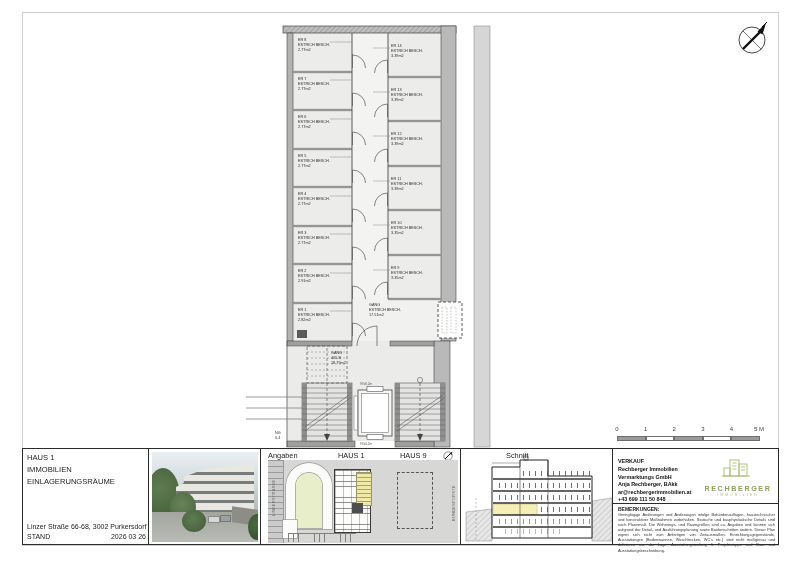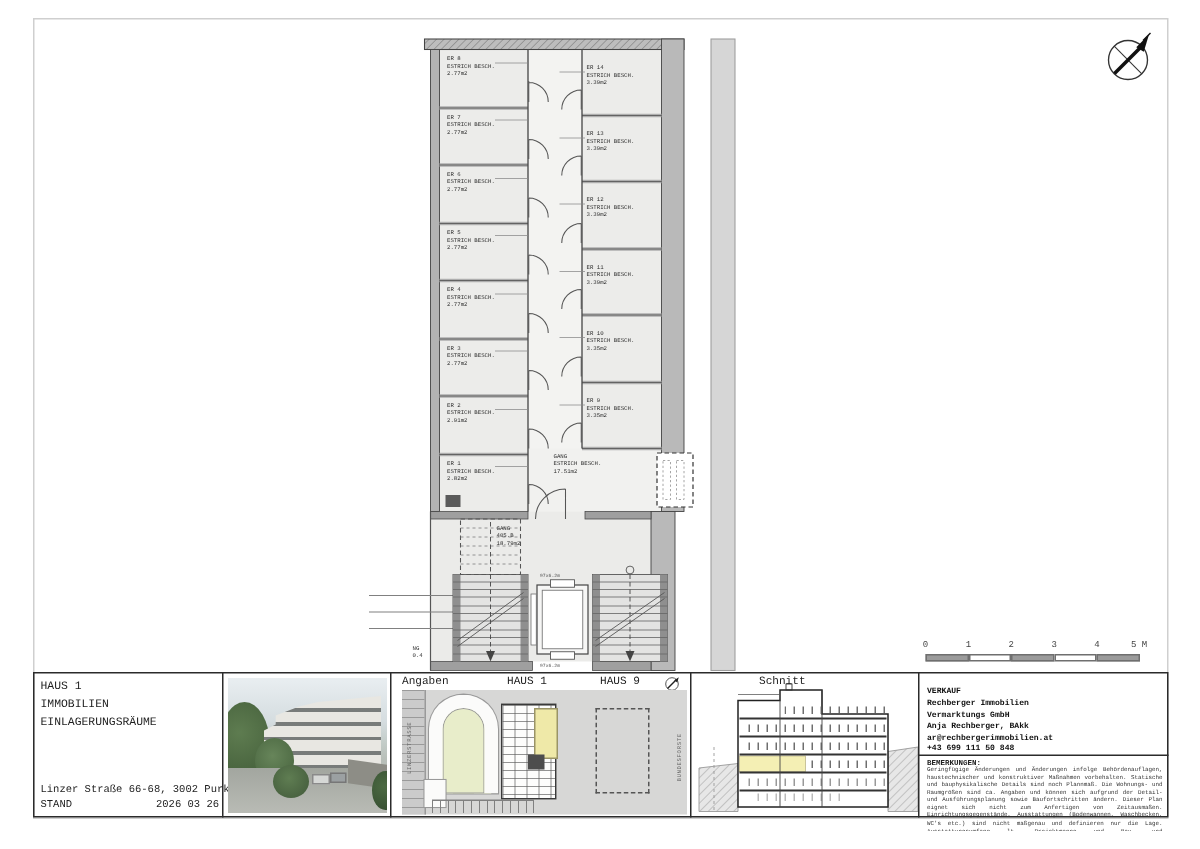--- a/index.html
+++ b/index.html
@@ -1,16 +1,16 @@
 <!DOCTYPE html>
 <html><head>
 <meta charset="utf-8">
 <style>
   html,body{margin:0;padding:0;background:#fff;font-family:"Liberation Sans",sans-serif;}
-  #sheet{position:relative;width:800px;height:554px;background:#ffffff;overflow:hidden;font-family:Liberation Mono, monospace;}
+  #sheet{position:relative;width:800px;height:554px;background:#ffffff;overflow:hidden;}
   .abs{position:absolute;}
   .frame{border:1px solid #cfcfcf;}
   .tbbox{border:1px solid #2b2b2b;box-sizing:border-box;}
   .vdiv{width:0;border-left:1px solid #2b2b2b;}
   .hdiv{height:0;border-top:1px solid #2b2b2b;}
   .rlbl{font-size:3.8px;line-height:1.35;color:#2e2e2e;white-space:nowrap;}
   .tb-title{font-size:7.6px;line-height:1.6;color:#1d1d1d;}
   .tb-addr{font-size:7px;color:#1d1d1d;white-space:nowrap;}
   .panel-lbl{font-size:7.4px;color:#1d1d1d;white-space:nowrap;}
   .verk{font-size:5.4px;line-height:1.38;color:#111;font-weight:bold;white-space:nowrap;}
@@ -404,16 +404,33 @@
   <div class="abs panel-lbl" style="left:466px;top:451px;padding-left:40px;">Schnitt</div>
 
   <div class="abs verk" style="left:618px;top:458px;">
     <div class="hd">VERKAUF</div>
     <div>Rechberger Immobilien</div>
     <div>Vermarktungs GmbH</div>
     <div>Anja Rechberger, BAkk</div>
     <div>ar@rechbergerimmobilien.at</div>
     <div>+43 699 111 50 848</div>
   </div>
+  <div class="abs" style="left:702px;top:456px;width:72px;text-align:center;">
+    <svg width="40" height="24" viewBox="0 0 40 24" style="display:inline-block;">
+      <g fill="none" stroke="#a5bd72" stroke-width="0.9">
+        <rect x="12" y="4" width="9" height="16"></rect>
+        <rect x="21" y="8" width="8" height="12"></rect>
+        <rect x="6" y="12" width="6" height="8"></rect>
+        <line x1="14.5" y1="7" x2="18.5" y2="7"></line>
+          <line x1="14.5" y1="10" x2="18.5" y2="10"></line>
+        <line x1="14.5" y1="13" x2="18.5" y2="13"></line>
+          <line x1="23" y1="11" x2="27" y2="11"></line>
+        <line x1="23" y1="14" x2="27" y2="14"></line>
+          <line x1="4" y1="20" x2="32" y2="20"></line>
+      </g>
+    </svg>
+    <div class="logo-name">RECHBERGER</div>
+    <div class="logo-sub">IMMOBILIEN</div>
+  </div>
   <div class="abs bem-h" style="left:618px;top:506px;">BEMERKUNGEN:</div>
   <div class="abs bem-t" style="left:618px;top:512px;">Geringfügige Änderungen und Änderungen infolge Behördenauflagen, haustechnischer und konstruktiver Maßnahmen vorbehalten. Statische und bauphysikalische Details sind noch Plannmaß. Die Wohnungs- und Raumgrößen sind ca. Angaben und können sich aufgrund der Detail- und Ausführungsplanung sowie Baufortschritten ändern. Dieser Plan eignet sich nicht zum Anfertigen von Zeitausmaßen. Einrichtungsgegenstände, Ausstattungen (Bodenwannen, Waschbecken, WC's etc.) sind nicht maßgenau und definieren nur die Lage. Ausstattungsumfang lt. Projektmappe und Bau- und Ausstattungsbeschreibung.</div>
 
 </div>
 
 </body></html>

